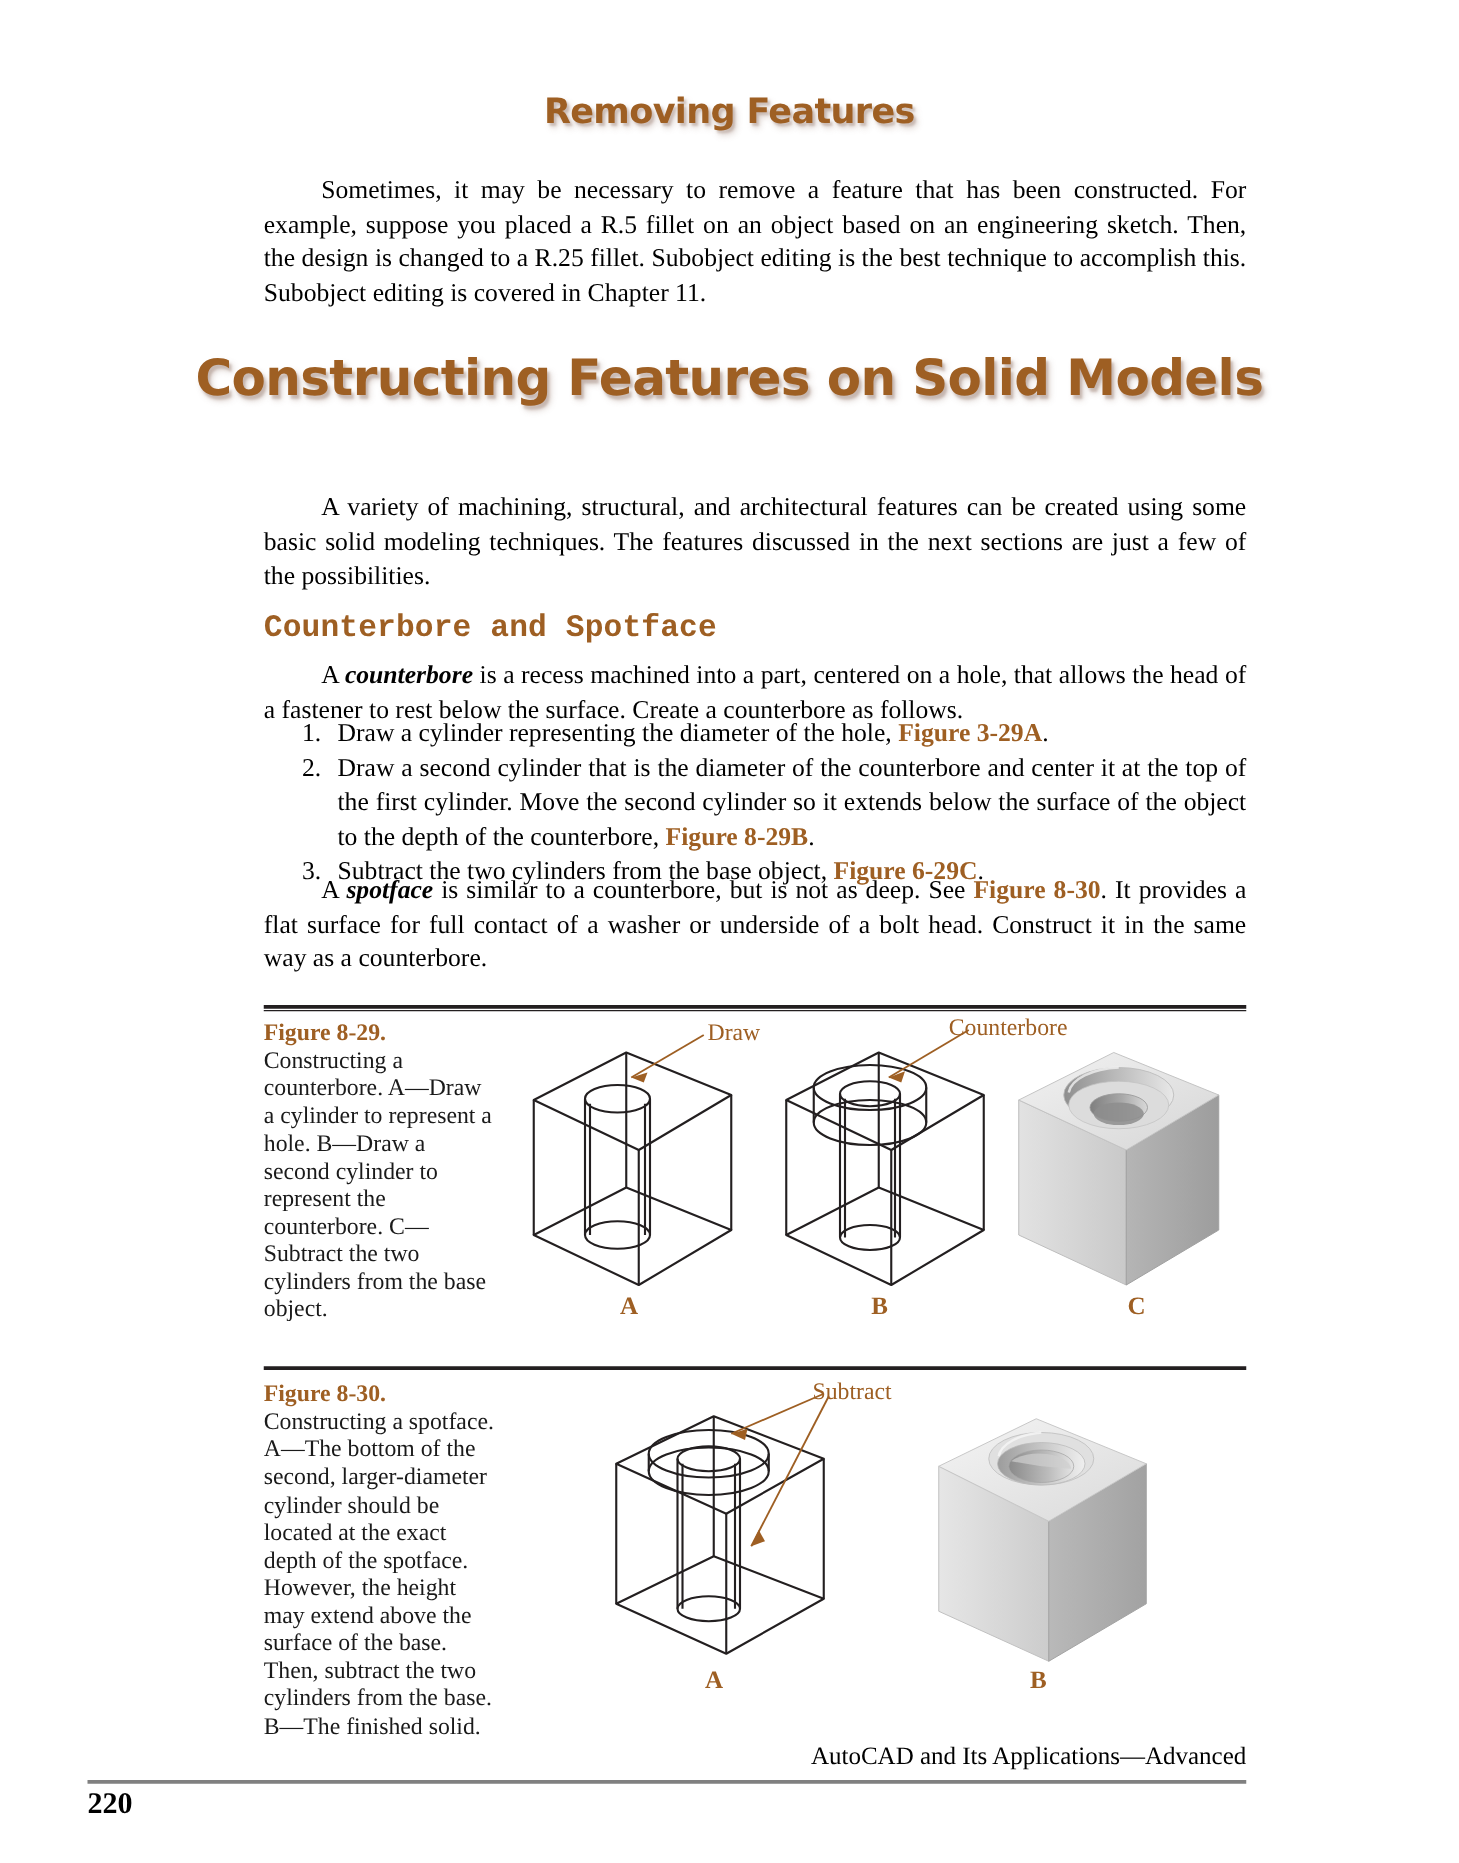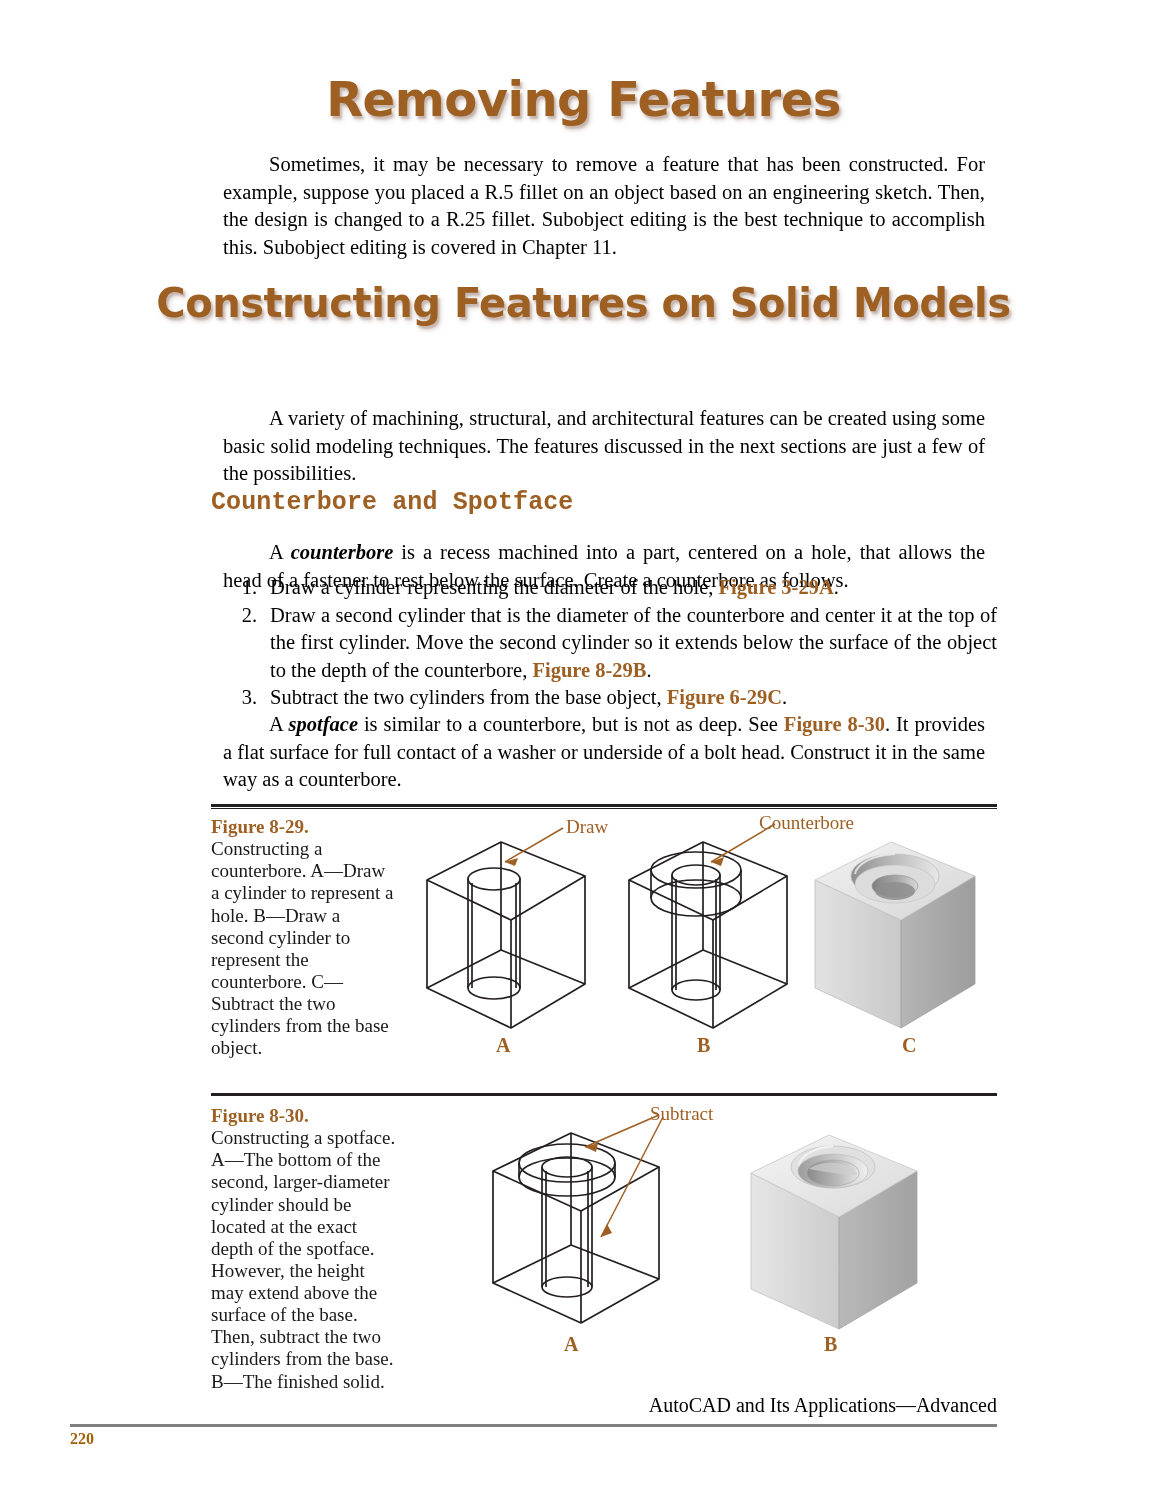--- a/index.html
+++ b/index.html
@@ -33,38 +33,38 @@
     letter-spacing: -0.5px;
     line-height: 1.08;
     -webkit-text-stroke: 3.5px #ffffff;
     paint-order: stroke fill;
     text-shadow:
        2px 3px 2px rgba(140,110,95,0.35),
        3px 4px 5px rgba(150,120,105,0.30);
   }
   #heading-removing-features {
     top: 74px;
-    font-size: 48px;
+    font-size: 28px;
   }
   #heading-constructing-features {
     top: 282px;
     font-size: 40px;
   }
 
   
   .body-col {
     position: absolute;
     left: 211px;
     width: 786px;
     font-size: 20.5px;
     line-height: 1.345;
     text-align: justify;
     color: #000;
   }
-  .body-col p { margin: 12px; }
+  .body-col p { margin: 0; }
   .indent { text-indent: 46px; }
 
   #para-removing  { top: 139px; }
   #para-variety   { top: 393px; }
 
   
   #heading-counterbore-spotface {
     position: absolute;
     left: 211px;
     top: 488px;
@@ -190,22 +190,22 @@
     width: 927px;
     height: 3px;
     background: #808080;
   }
   #page-number {
     position: absolute;
     left: 70px;
     top: 1430px;
     font-family: "Liberation Serif", serif;
     font-weight: bold;
-    font-size: 16px;
-    color: #a16207;
+    font-size: 24px;
+    color: #000000;
   }
   #footer-title {
     position: absolute;
     right: 170px;
     top: 1394px;
     font-size: 20px;
     color: #000;
     white-space: nowrap;
   }
 </style>

